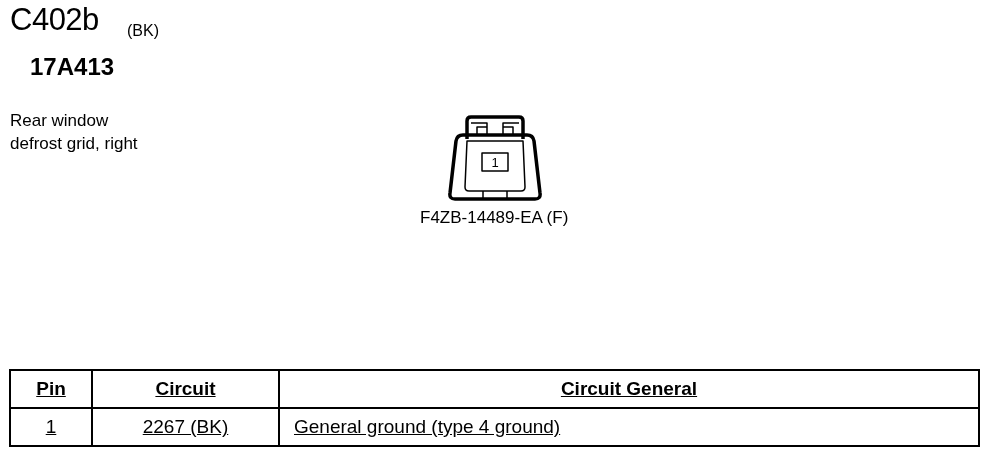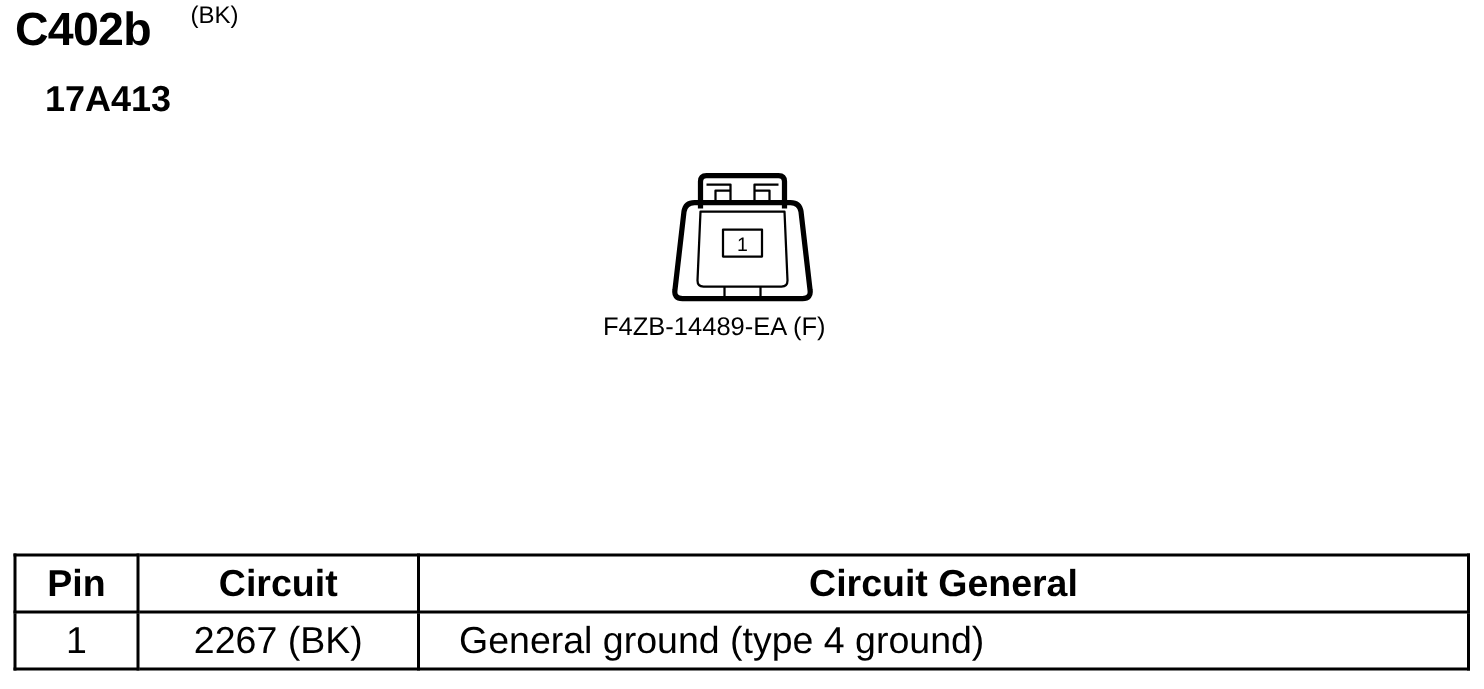--- a/index.html
+++ b/index.html
@@ -1,37 +1,39 @@
 <!DOCTYPE html>
 <html><head>
 <meta charset="utf-8">
 <style>
   html, body { margin:0; padding:0; background:#ffffff; }
   body { width:989px; height:459px; position:relative; overflow:hidden;
          font-family:"Liberation Sans", "DejaVu Sans", sans-serif; color:#000; }
-  .title { position:absolute; left:10px; top:2px; font-weight:bold; font-size:31px; letter-spacing:-0.5px; }
-  .title-color { position:absolute; left:127px; top:2px; font-size:16px;text-align:center; }
+  .title { position:absolute; left:10px; top:2px; font-weight:normal; font-size:31px; letter-spacing:-0.5px; }
+  .title-color { position:absolute; left:127px; top:22px; font-size:16px;text-align:center; }
   .part { position:absolute; left:10px; top:53px; font-weight:bold; font-size:24px;margin-left:20px; }
   .desc { position:absolute; left:10px; top:109px; font-size:17px; line-height:23px; }
   .connector { position:absolute; left:445px; top:113px; width:100px; height:90px; }
-  .conn-label { position:absolute; left:402px; top:208px; font-size:17px; }
+  .conn-label { position:absolute; left:420px; top:208px; font-size:17px; }
   table.pins { position:absolute; left:9px; top:369px; width:971px; border-collapse:collapse; }
-  table.pins th, table.pins td { border:2px solid #000; font-size:25px; height:36px; padding:0; }
+  table.pins th, table.pins td { border:2px solid #000; font-size:19px; height:36px; padding:0;text-decoration:underline; }
   table.pins th { font-weight:bold; text-align:center; }
   table.pins td { text-align:center; }
-  table.pins td.func { text-align:left; padding-left:26px; }
+  table.pins td.func { text-align:left; padding-left:14px; }
   .col-pin { width:80px; } .col-circuit { width:185px;border-radius:10px; }
 </style>
 </head>
 <body>
 
 <div class="title">C402b</div>
 <div class="title-color">(BK)</div>
 <div class="part">17A413</div>
 <div class="desc">
+  <div>Rear window</div>
+  <div>defrost grid, right</div>
 </div>
 
 <svg class="connector" viewBox="0 0 100 90" xmlns="http://www.w3.org/2000/svg">
   <g fill="none" stroke="#000" stroke-linejoin="round">
 
     <path d="M18 22 L82 22 Q88 22 89 28 L95 80 Q96 86 90 86 L10 86 Q4 86 5 80 L11 28 Q12 22 18 22 Z" stroke-width="3.5"></path>
 
     <path d="M22 26 L22 8 Q22 4 26 4 L74 4 Q78 4 78 8 L78 26" stroke-width="3.5"></path>
 
     <path d="M22 28 L78 28 L80 74 Q80 78 76 78 L24 78 Q20 78 20 74 Z" stroke-width="1.5"></path>

